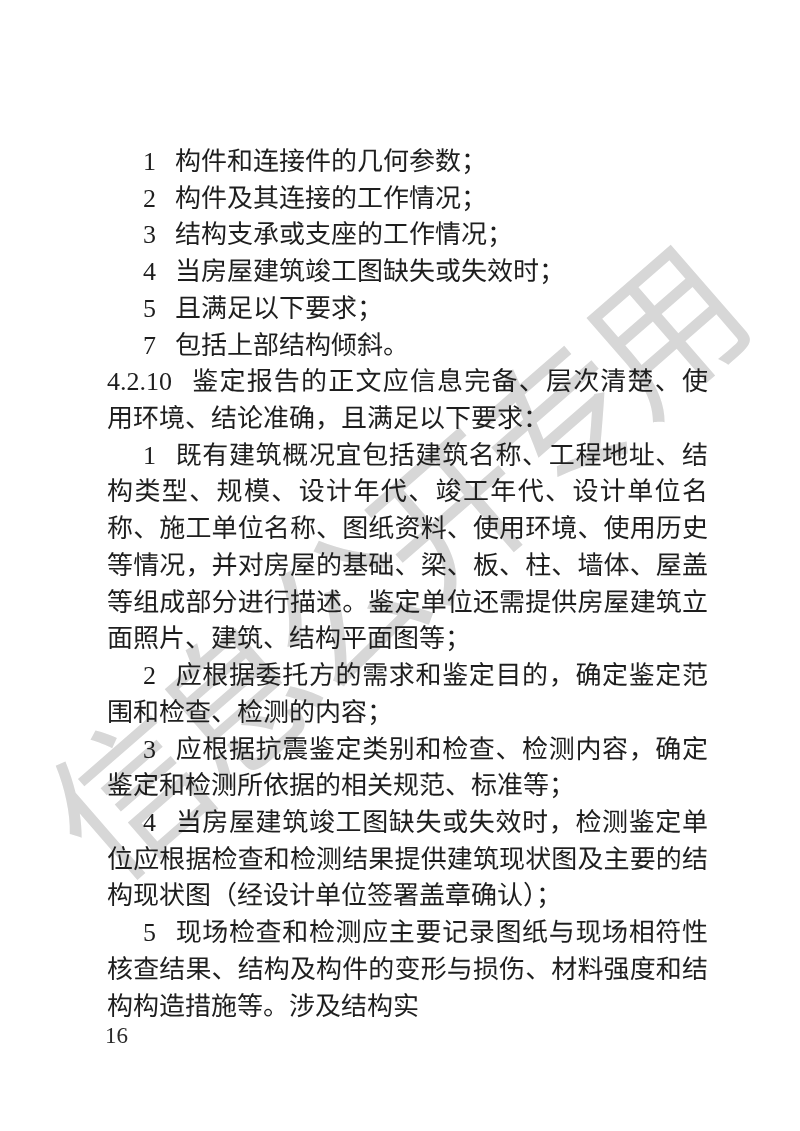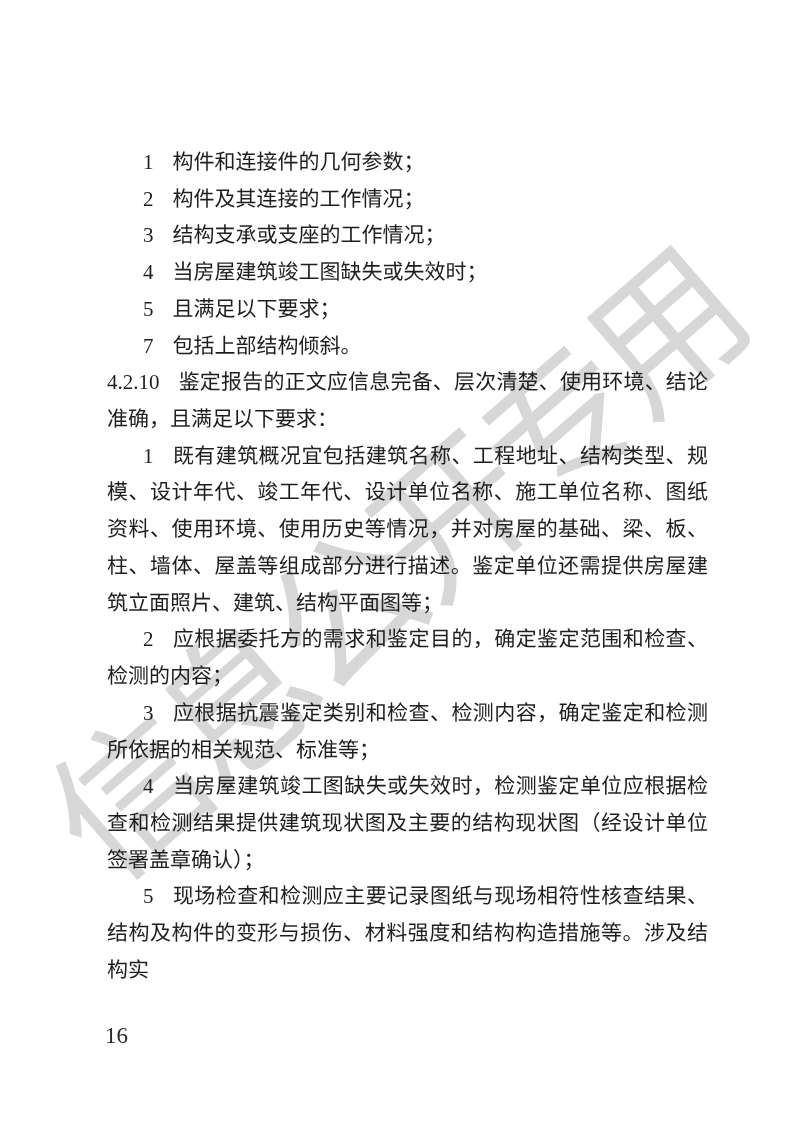--- a/index.html
+++ b/index.html
@@ -28,21 +28,21 @@
     z-index: 0;
     user-select: none;
     font-weight: 400;
   }
   .content {
     position: absolute;
     left: 107px;
     top: 144px;
     width: 601px;
     z-index: 1;
-    font-size: 21px;
+    font-size: 26px;
     line-height: 36.72px;
     color: #1e1e1e;
     text-align: justify;
     text-justify: inter-character;
   }
   .para {
     margin: 0;
     padding: 0;
   }
   .para.indent {

